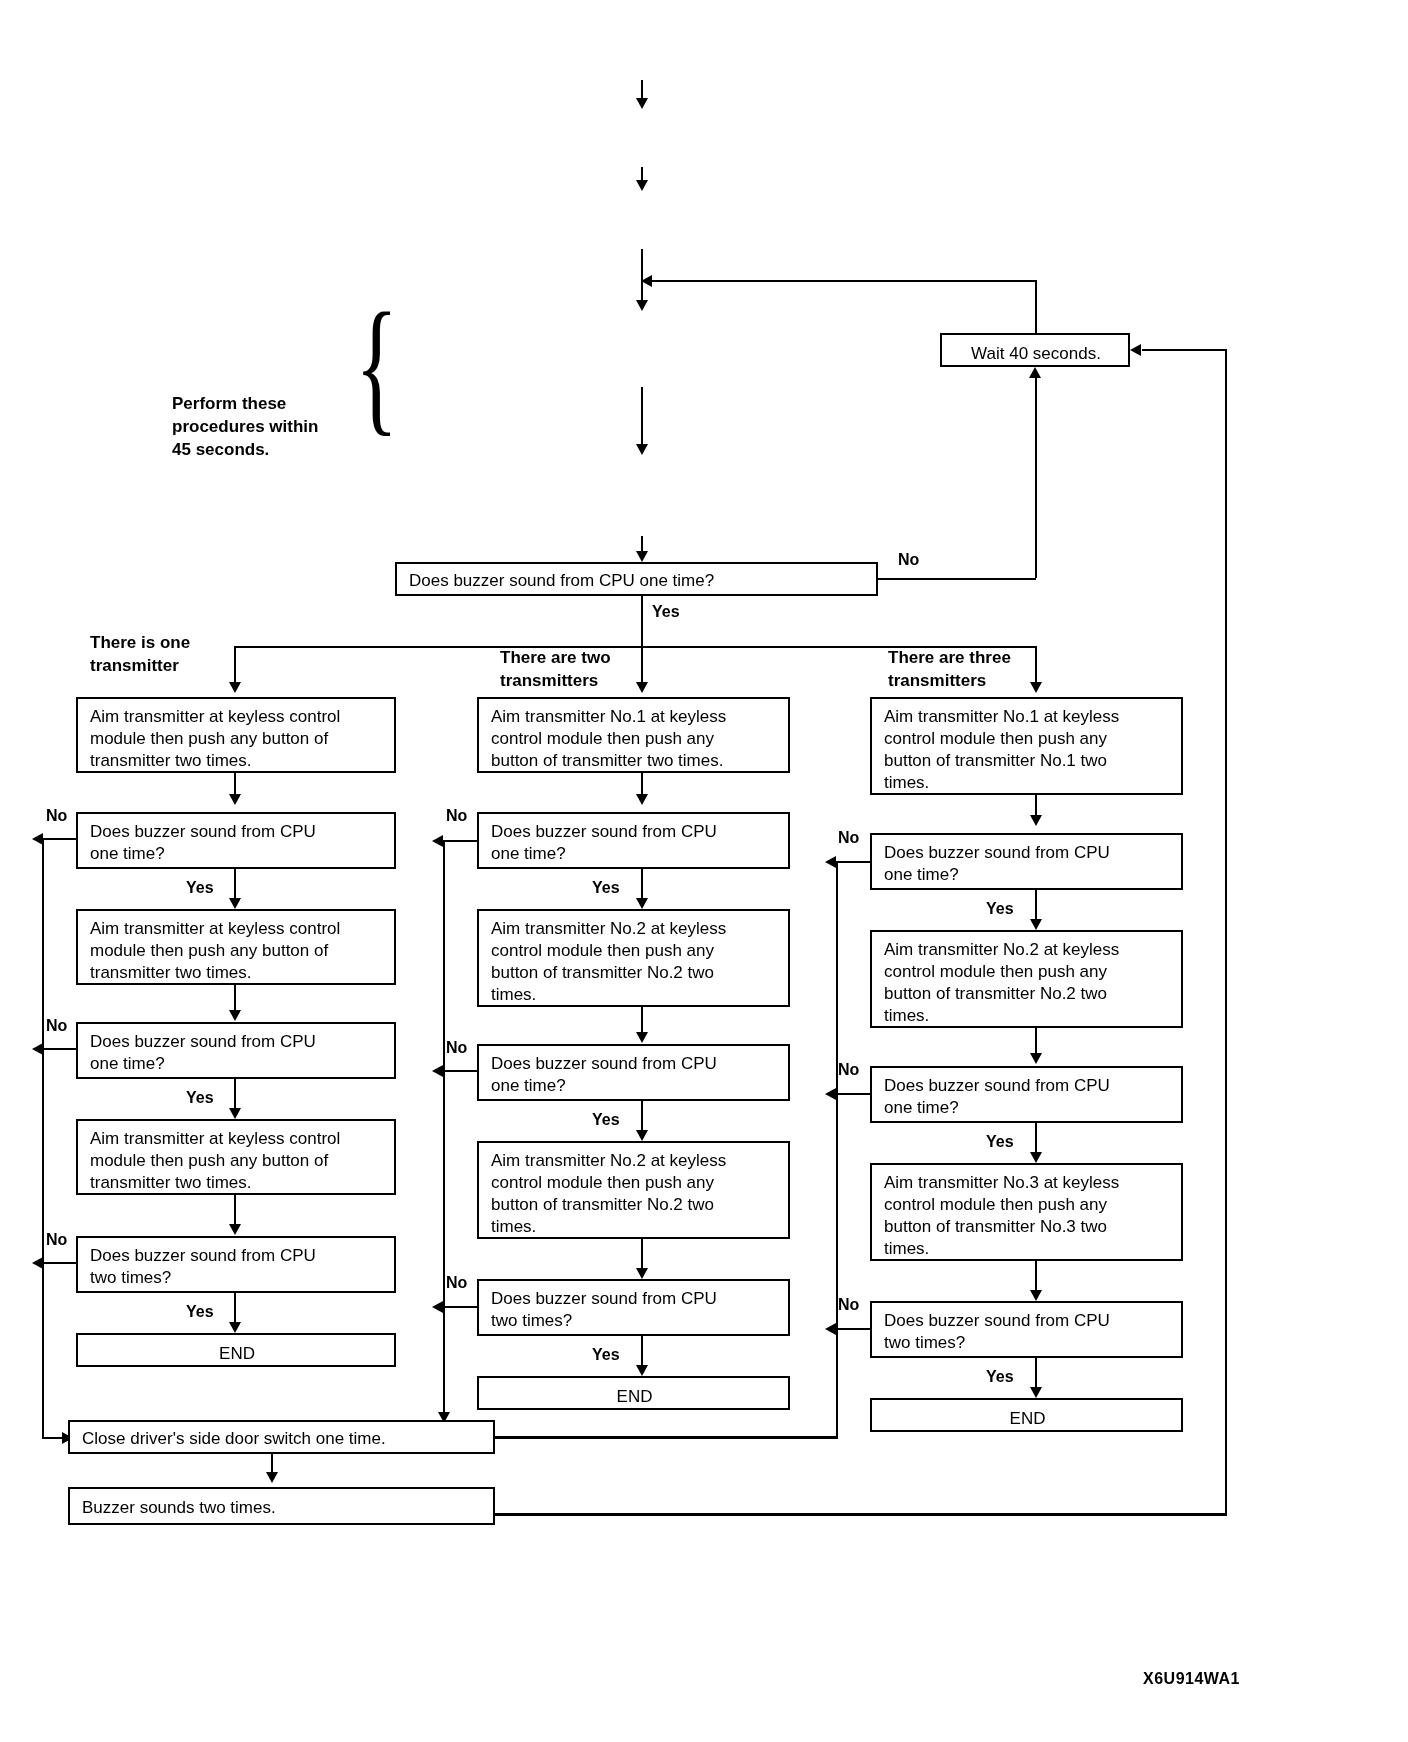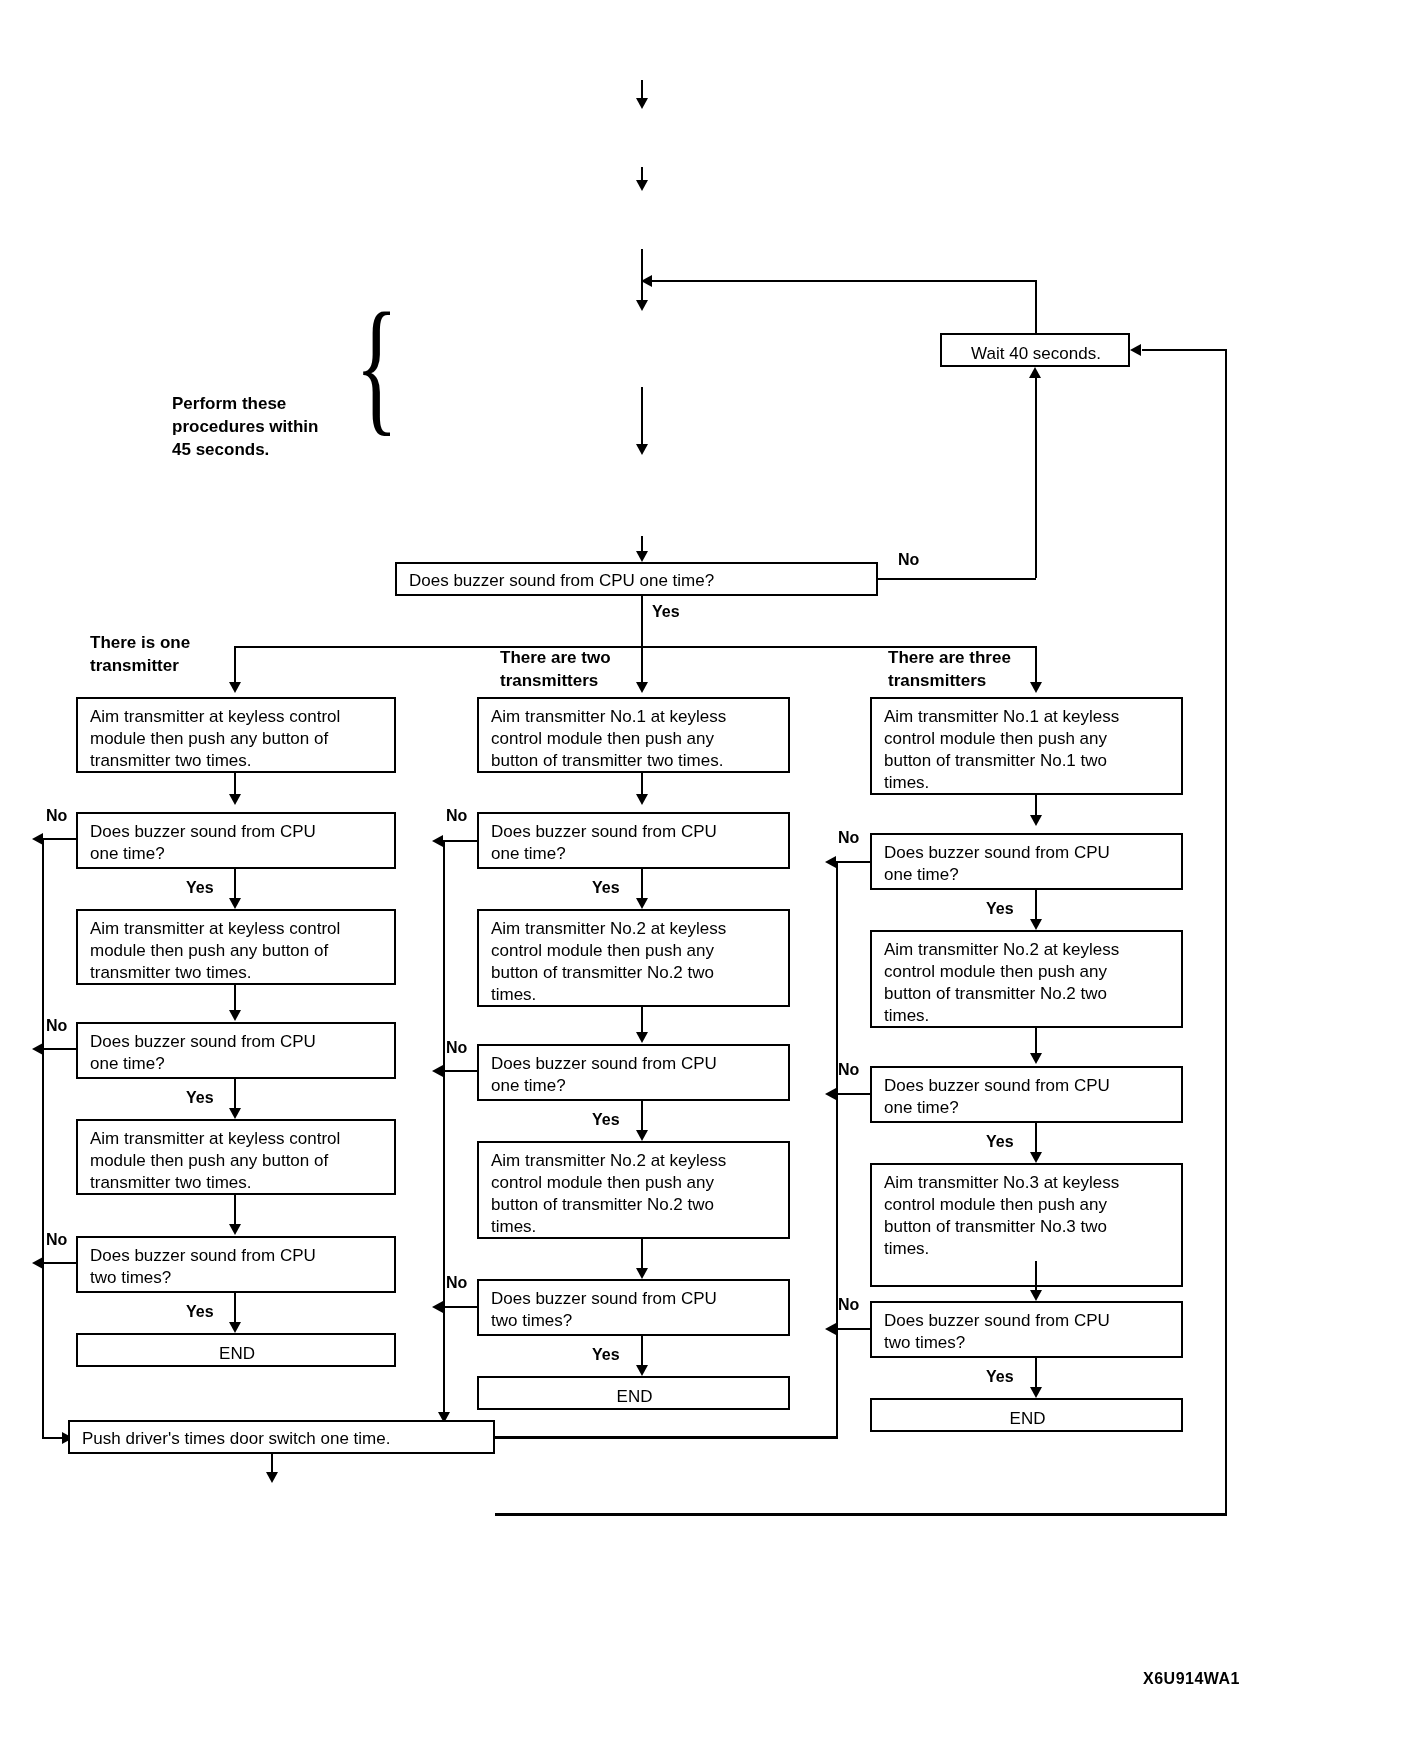--- a/index.html
+++ b/index.html
@@ -288,21 +288,21 @@
 
   <div class="box tight" style="left:870px; top:1066px; width:313px; height:57px;">Does buzzer sound from CPU
 one time?</div>
   <div class="lbl" style="left:838px; top:1060px;">No</div>
   <div class="ln hline" style="left:836px; top:1093px; width:36px;"></div>
   <div class="arrow-left" style="left:825px; top:1088px;"></div>
   <div class="lbl" style="left:986px; top:1132px;">Yes</div>
   <div class="ln vline" style="left:1035px; top:1123px; height:38px;"></div>
   <div class="arrow-down" style="left:1030px; top:1152px;"></div>
 
-  <div class="box tight" style="left:870px; top:1163px; width:313px; height:124px;">Aim transmitter No.3 at keyless
+  <div class="box tight" style="left:870px; top:1163px; width:313px; height:98px;">Aim transmitter No.3 at keyless
 control module then push any
 button of transmitter No.3 two
 times.</div>
   <div class="ln vline" style="left:1035px; top:1261px; height:38px;"></div>
   <div class="arrow-down" style="left:1030px; top:1290px;"></div>
 
   <div class="box tight" style="left:870px; top:1301px; width:313px; height:57px;">Does buzzer sound from CPU
 two times?</div>
   <div class="lbl" style="left:838px; top:1295px;">No</div>
   <div class="ln hline" style="left:836px; top:1328px; width:36px;"></div>
@@ -310,23 +310,24 @@
   <div class="lbl" style="left:986px; top:1367px;">Yes</div>
   <div class="ln vline" style="left:1035px; top:1358px; height:38px;"></div>
   <div class="arrow-down" style="left:1030px; top:1387px;"></div>
 
   <div class="box center" style="left:870px; top:1398px; width:313px; height:34px;">END</div>
 
   <div class="ln vline" style="left:836px; top:861px; height:576px;"></div>
   <div class="ln hline thick" style="left:490px; top:1436px; width:348px; height:3px;"></div>
   <div class="arrow-left" style="left:478px; top:1431px;"></div>
 
-  <div class="box" style="left:68px; top:1420px; width:427px; height:34px; padding-top:6px;">Push driver's times door switch one time.</div>
+  <div class="box" style="left:68px; top:1420px; width:427px; height:34px; padding-top:6px;">Close driver's side door switch one time.</div>
   <div class="ln vline" style="left:271px; top:1454px; height:25px;"></div>
   <div class="arrow-down" style="left:266px; top:1472px;"></div>
 
+  <div class="box" style="left:68px; top:1487px; width:427px; height:38px; padding-top:8px;">Buzzer sounds two times.</div>
 
   <div class="ln hline thick" style="left:495px; top:1513px; width:732px; height:3px;"></div>
   <div class="ln vline" style="left:1225px; top:349px; height:1166px;"></div>
 
   <div class="code" style="left:1143px; top:1670px;">X6U914WA1</div>
 
 </div>
 
 </body></html>

